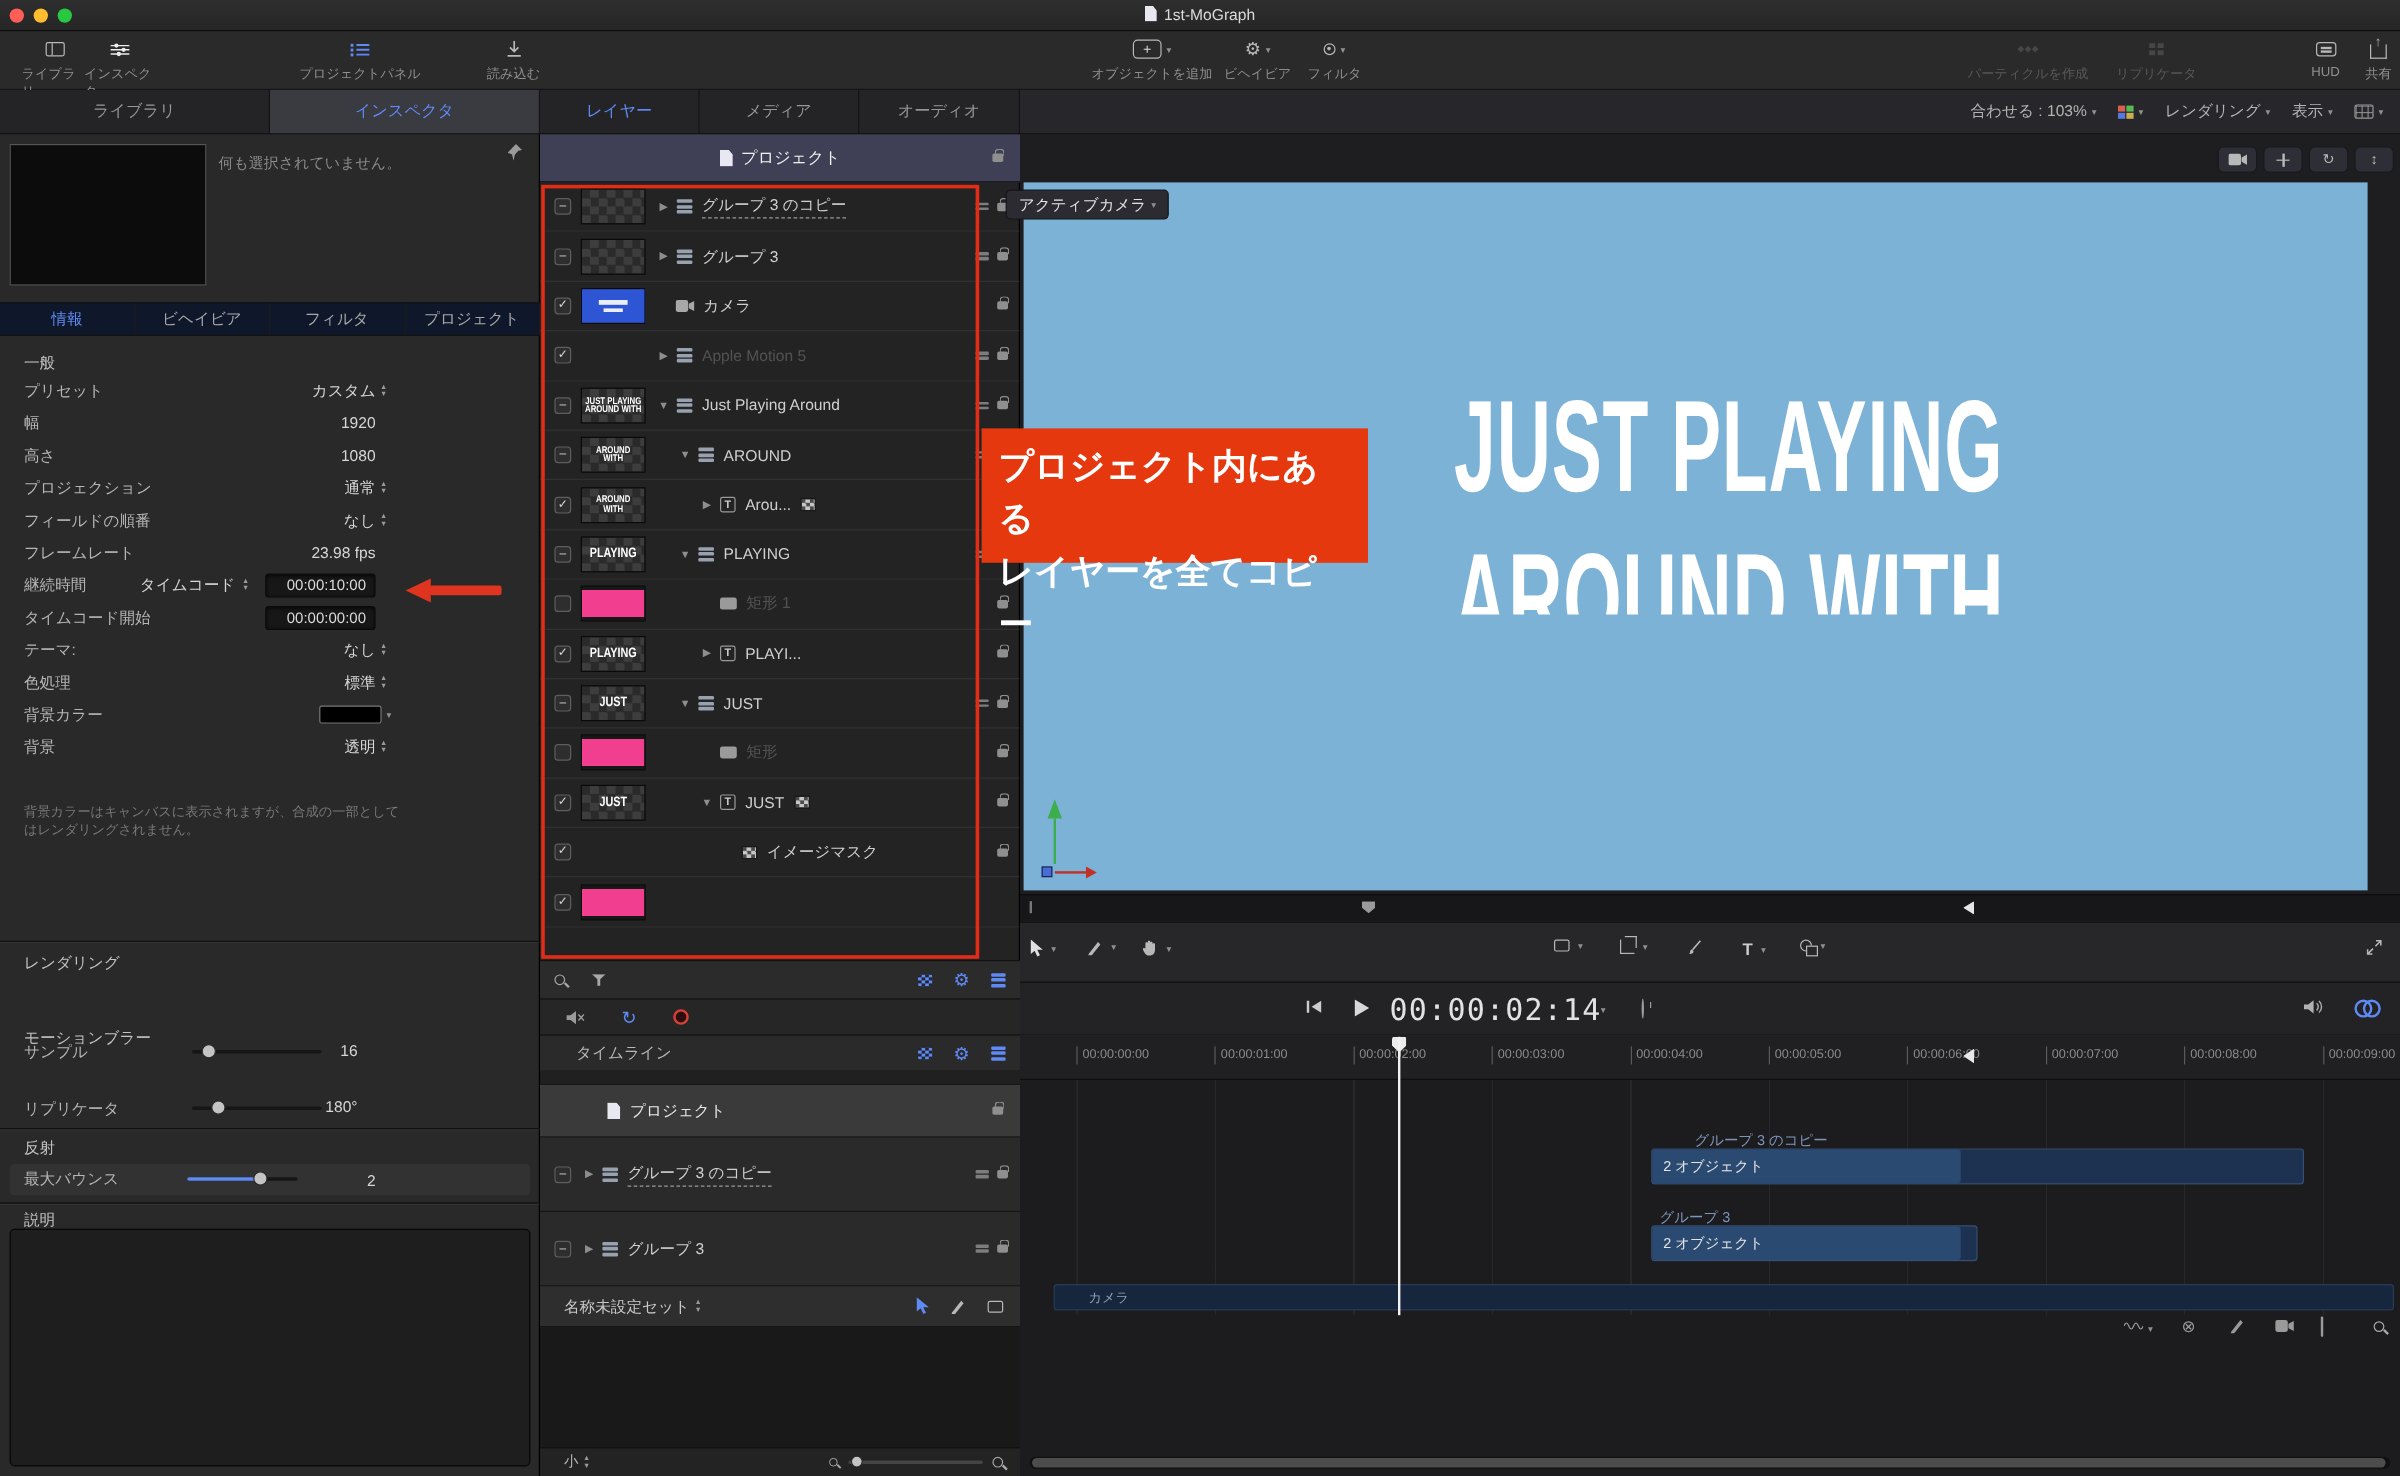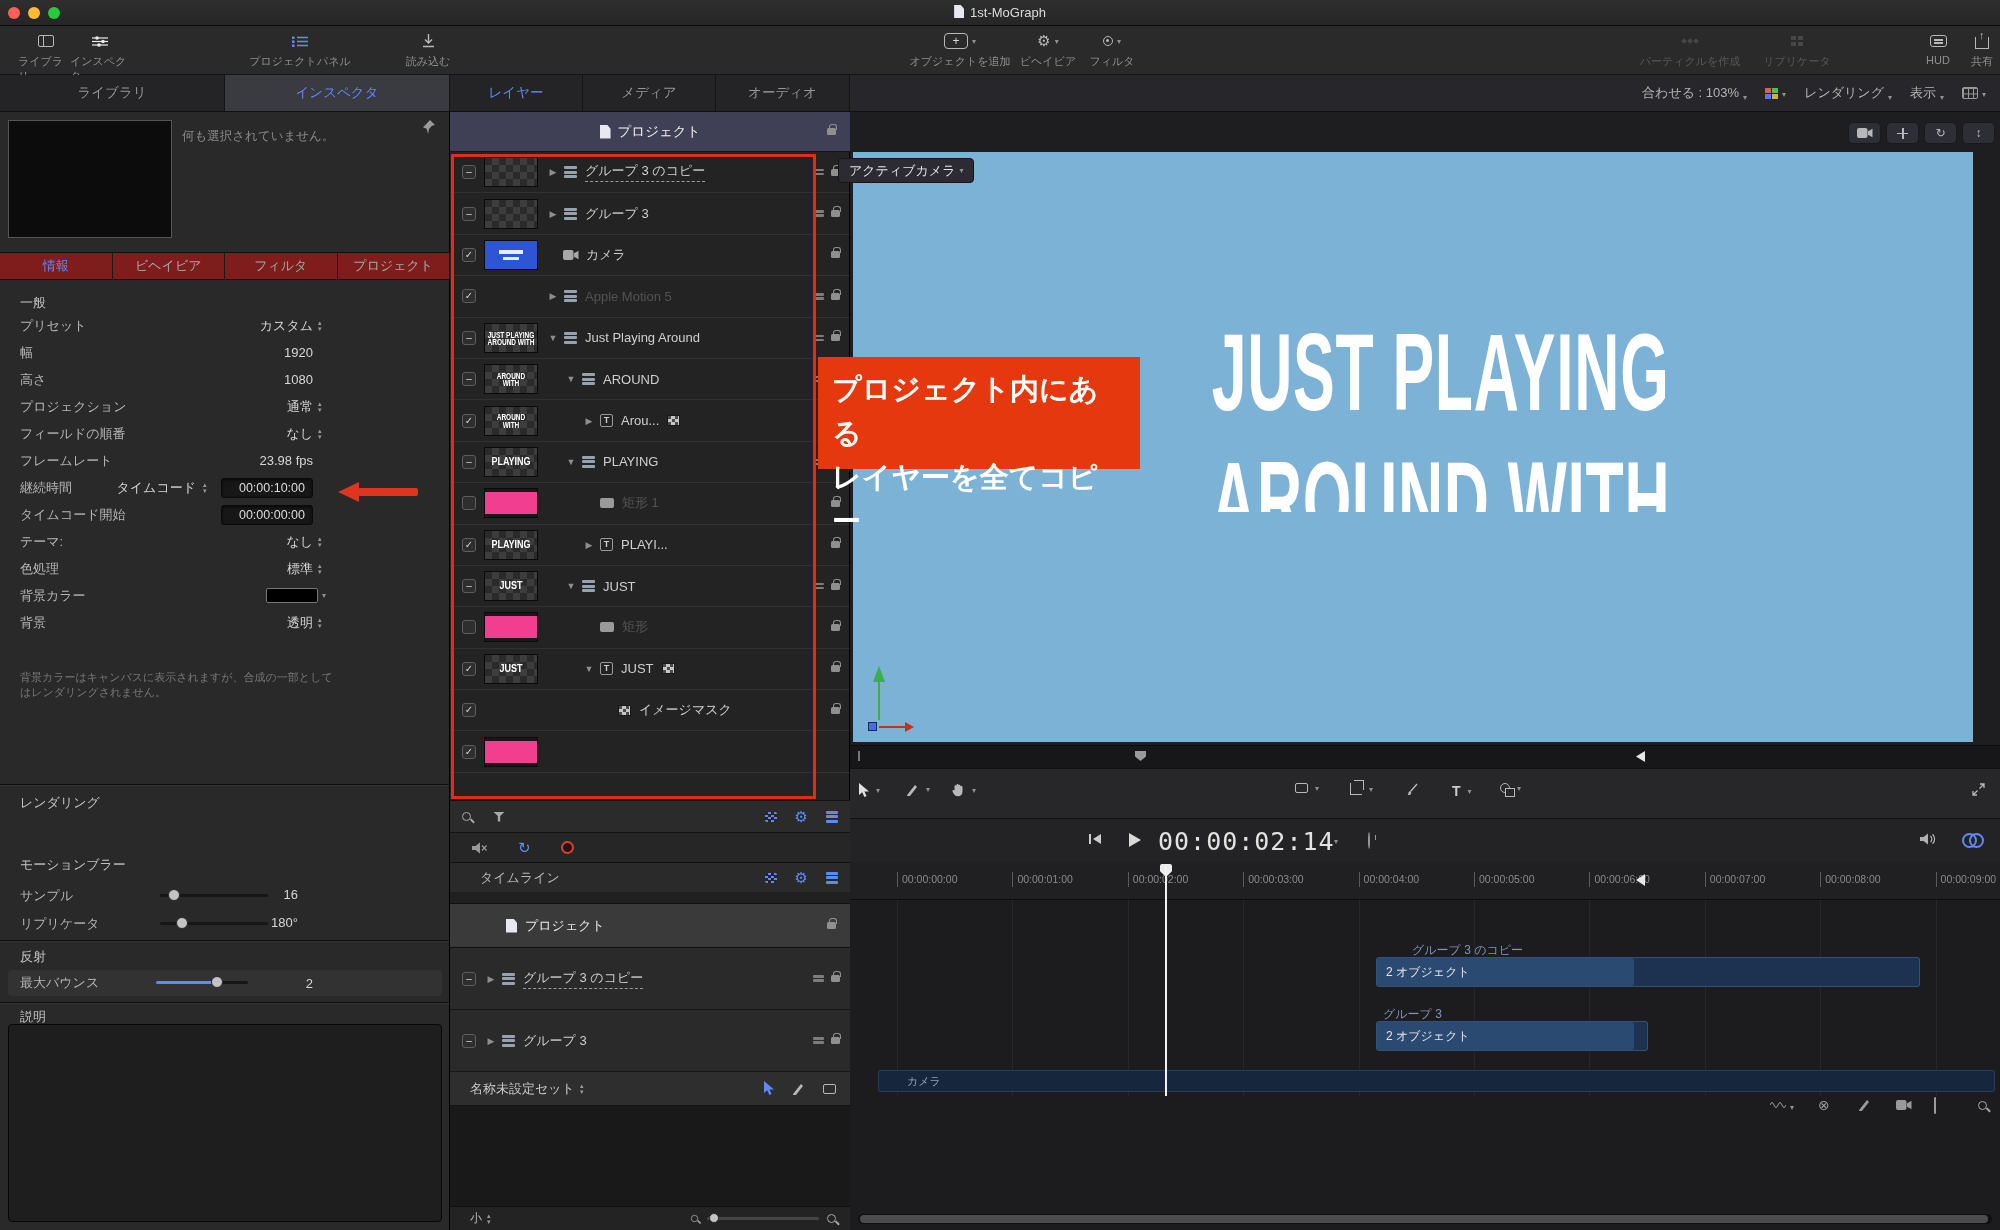--- a/index.html
+++ b/index.html
@@ -34,31 +34,31 @@
 .ic-hud{width:17px;height:12px;border:1px solid #b8b8b8;border-radius:3px;position:relative}
 .ic-hud:after{content:"";position:absolute;left:3px;top:3px;width:9px;height:1.5px;background:#b8b8b8;box-shadow:0 3px 0 #b8b8b8}
 .ic-share{width:14px;height:12px;border:1px solid #b8b8b8;border-top:none;position:relative;margin-top:4px}
 .ic-share:after{content:"↑";position:absolute;left:3px;top:-8px;font-size:11px;color:#b8b8b8}
 
 
 #tabbar{position:absolute;left:0;top:75px;width:2000px;height:37px;background:#242427;border-bottom:1px solid #101010;display:flex}
 .tab{display:flex;align-items:center;justify-content:center;font-size:13.5px;color:#979797;border-right:1px solid #141414;height:100%}
 .tab.selbg{background:#3a3a41}
 #viewbar{flex:1;display:flex;align-items:center;justify-content:flex-end;gap:18px;padding-right:14px;background:#27272b;font-size:13px;color:#b4b4b4}
-.vbi{display:flex;align-items:flex-end}
+.vbi{display:flex;align-items:center}
 .ic-colors{display:inline-grid;grid-template-columns:6px 6px;gap:1px}
 .ic-colors i{width:6px;height:5px}
 .ic-grid{width:16px;height:12px;border:1px solid #9a9a9a;border-radius:2px;background-image:linear-gradient(#9a9a9a 1px,transparent 1px),linear-gradient(90deg,#9a9a9a 1px,transparent 1px);background-size:5px 5.5px}
 
 
 #inspector{position:absolute;left:0;top:112px;width:450px;height:1118px;background:#292929;border-right:1px solid #000}
 #preview-box{position:absolute;left:8px;top:8px;width:164px;height:118px;background:#0c0c0c;border:1px solid #555}
 #no-selection{position:absolute;left:182px;top:16px;width:230px;font-size:12.5px;color:#8a8a8a}
 #pin{position:absolute;right:14px;top:8px}
-#itabs{position:absolute;left:0;top:140px;width:450px;height:28px;display:flex;background:#7f1d1d;border-top:1px solid #121212;border-bottom:1px solid #121212}
+#itabs{position:absolute;left:0;top:140px;width:450px;height:28px;display:flex;background:#0f172a;border-top:1px solid #121212;border-bottom:1px solid #121212}
 .itab{flex:1;display:flex;align-items:center;justify-content:center;font-size:13px;color:#a8a8a8;border-right:1px solid #1b1b1b}
 .sect{position:absolute;left:20px;color:#c2c2c2;font-size:13px}
 .divider{position:absolute;left:0;width:450px;height:1px;background:#0f0f0f;box-shadow:0 1px 0 rgba(255,255,255,.05)}
 #prop-rows{position:absolute;left:0;top:200px;width:450px}
 .prow{display:flex;align-items:center;height:27px;padding:0 124px 0 20px}
 .plab{color:#b5b5b5;font-size:13px;white-space:nowrap}
 .pmid{color:#d6d6d6;font-size:13px;margin-right:2px}
 .pval{color:#d6d6d6;font-size:13px;text-align:right}
 .stp{display:inline-flex;flex-direction:column;line-height:5.5px;font-size:7px;color:#9a9a9a;margin-left:5px;width:8px}
 .stp-blank{width:13px}
@@ -449,21 +449,21 @@
         <span class="plab">背景</span>
         <span class="flex1"></span>
         <span class="pval">透明</span>
         <span class="stp">▴<br>▾</span>
       </div>
     </div>
   <div id="bg-note">背景カラーはキャンバスに表示されますが、合成の一部としてはレンダリングされません。</div>
   <div class="divider" style="top:672px"></div>
   <div class="sect" style="top:682px">レンダリング</div>
   <div class="sect" style="top:744px">モーションブラー</div>
-  <div class="srow" style="top:770px">
+  <div class="srow" style="top:751px">
     <span class="plab">サンプル</span>
     <span class="sl" style="left:160px;width:108px">
         <span class="knob" style="left:8px"></span>
       </span>
     <span class="slval">16</span>
   </div>
   <div class="srow" style="top:798px">
     <span class="plab">リプリケータ</span>
     <span class="sl" style="left:160px;width:108px">
         <span class="knob" style="left:16px"></span>

